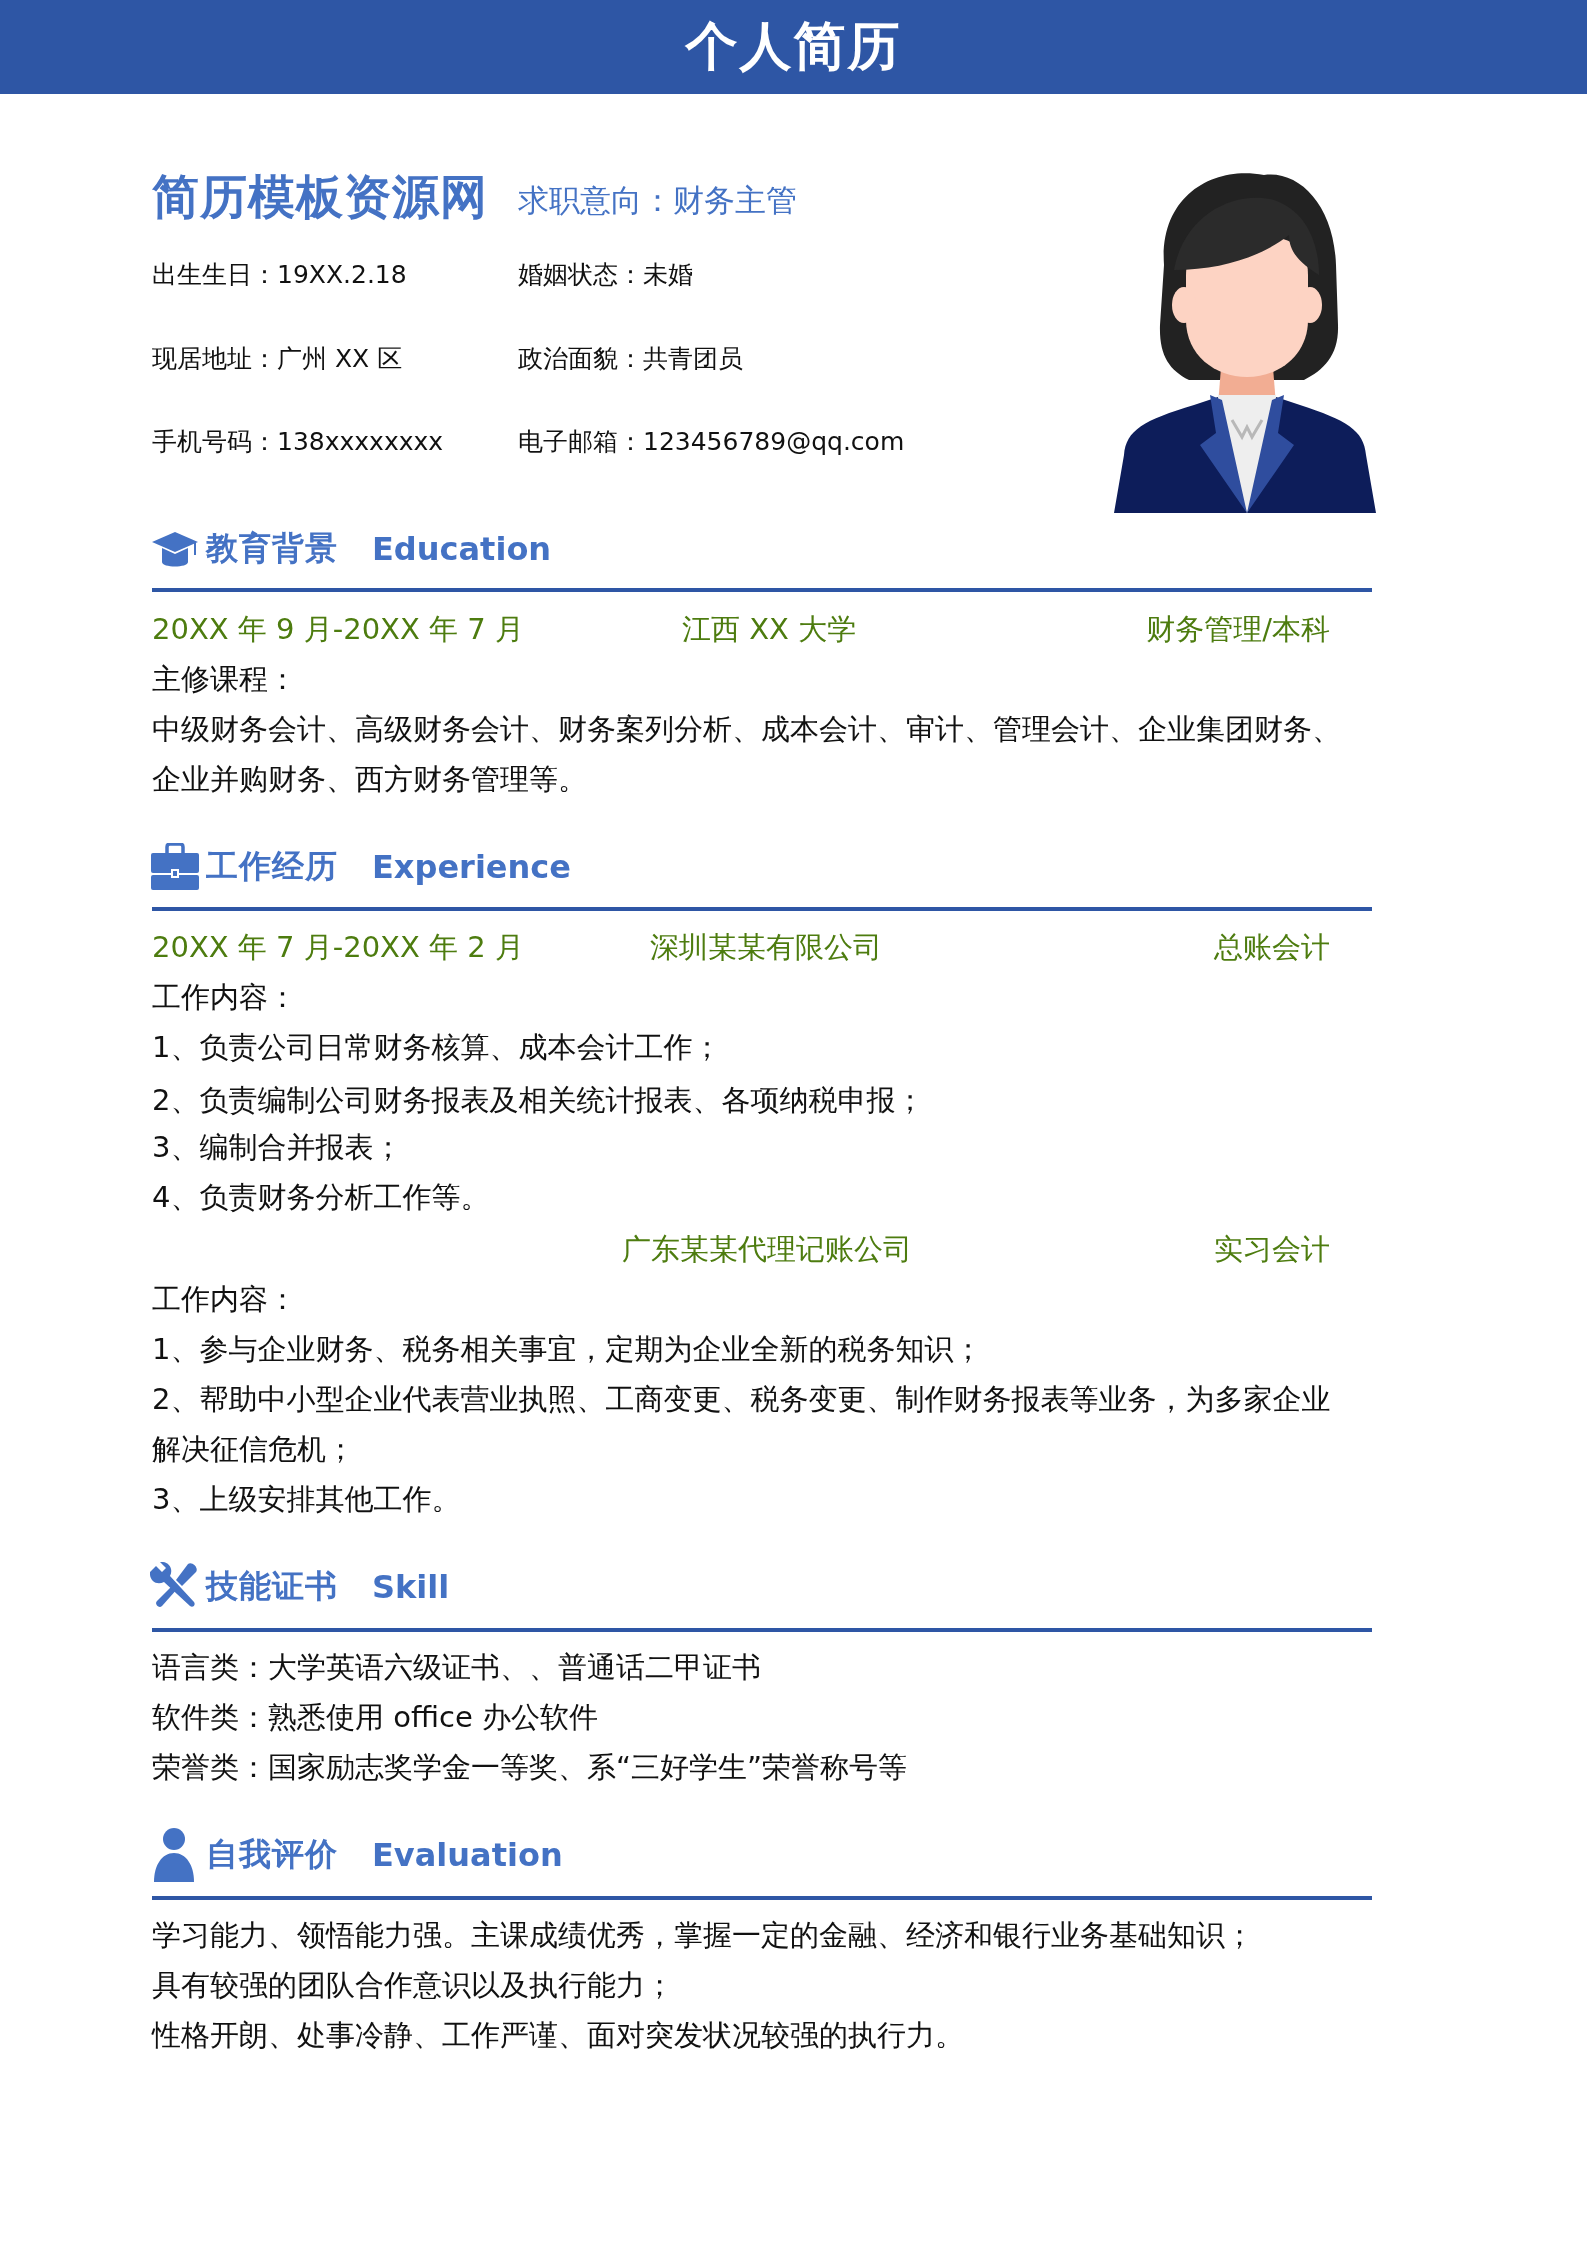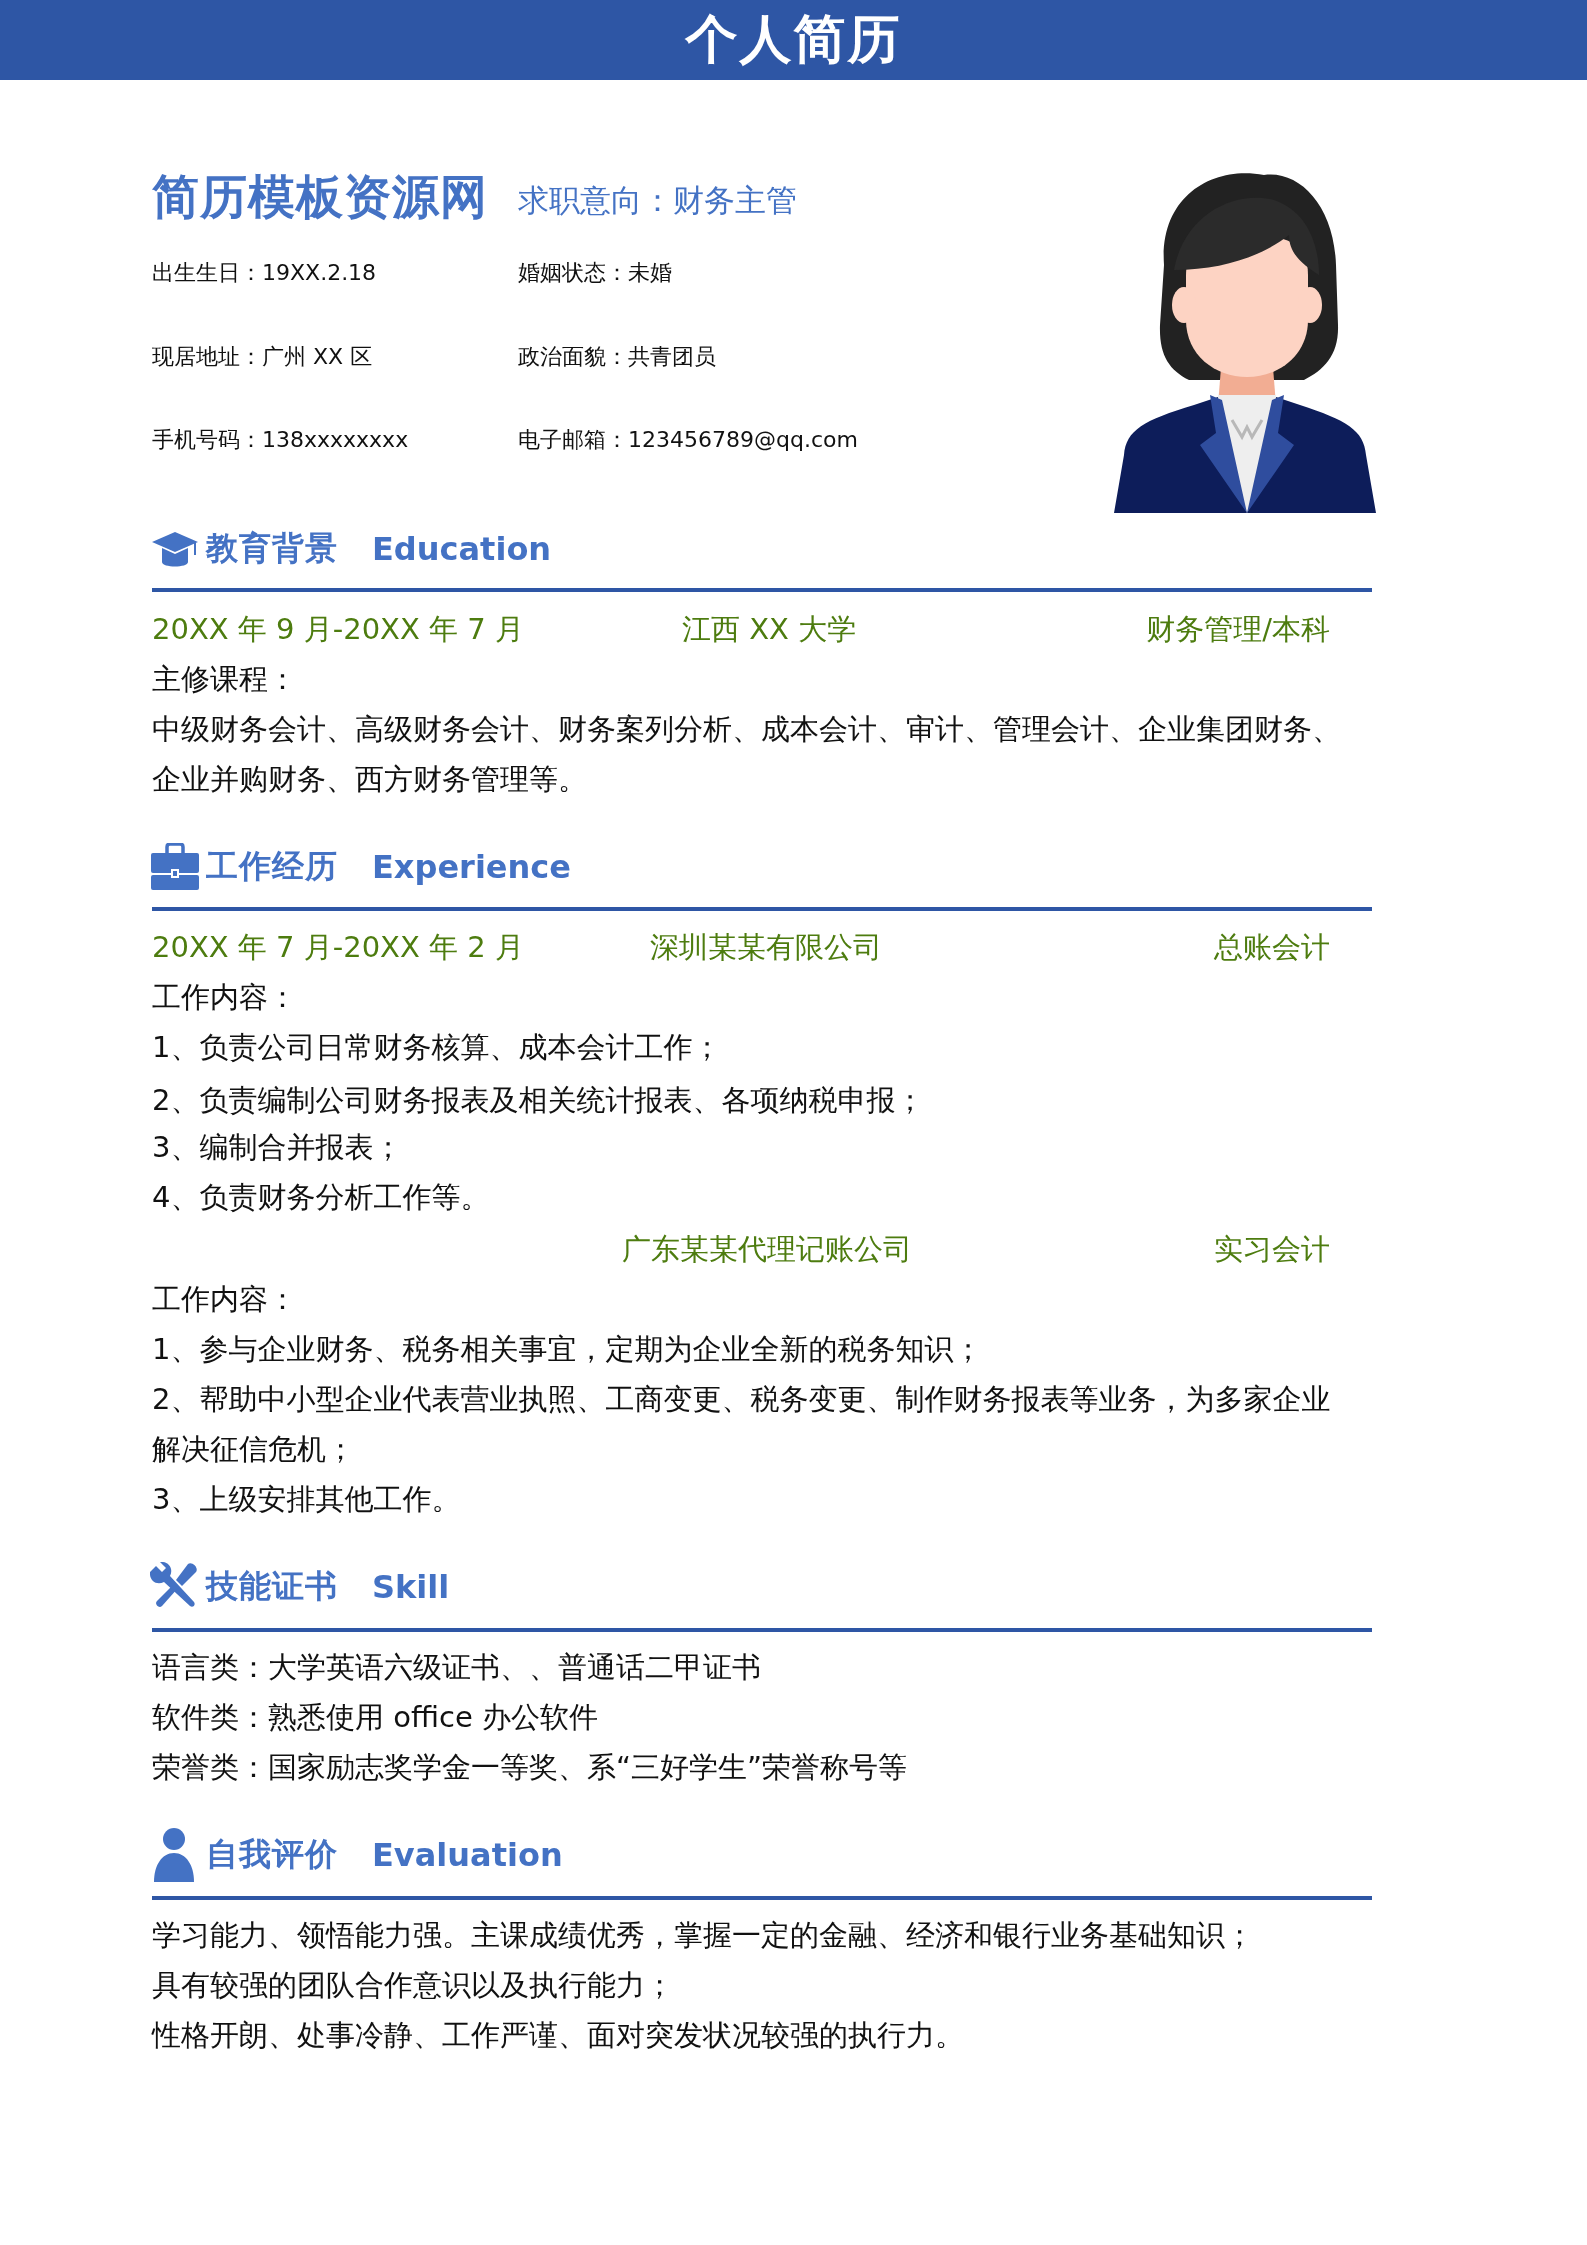--- a/index.html
+++ b/index.html
@@ -2,33 +2,33 @@
 <html><head>
 <meta charset="utf-8">
 <style>
   html, body { margin: 0; padding: 0; background: #ffffff; }
   body {
     width: 1587px; height: 2245px; position: relative; overflow: hidden;
     font-family: "DejaVu Sans", "Liberation Sans", sans-serif;
     color: #111111;
   }
   .banner {
-    position: absolute; left: 0; top: 0; width: 1587px; height: 80px;
+    position: absolute; left: 0; top: 0; width: 1587px; height: 94px;
     background: #2e56a5; display: flex; align-items: center; justify-content: center;
   }
   .banner-title { color: #ffffff; font-size: 52px; font-weight: bold; letter-spacing: 2px; }
 
   .name {
     position: absolute; left: 152px; top: 166px; font-size: 47px; font-weight: bold;
     color: #4472c4; letter-spacing: 1px;
   }
   .objective {
     position: absolute; left: 518px; top: 180px; font-size: 31px; color: #4472c4;
   }
-  .info-row { position: absolute; font-size: 22px; color: #111; white-space: nowrap; }
+  .info-row { position: absolute; font-size: 25px; color: #111; white-space: nowrap; }
 
   .avatar { position: absolute; left: 1114px; top: 155px; width: 262px; height: 358px; }
 
   .section-head { position: absolute; left: 150px; height: 50px; display: flex; align-items: center; }
   .section-icon { width: 56px; height: 50px; display: flex; align-items: center; justify-content: flex-start; }
   .section-cn { font-size: 32px; font-weight: bold; color: #4472c4; letter-spacing: 1px; }
   .section-en { font-size: 32px; font-weight: bold; color: #4472c4; margin-left: 34px; }
   .section-rule {
     position: absolute; left: 152px; width: 1220px; height: 4px; background: #2e56a5;
   }

